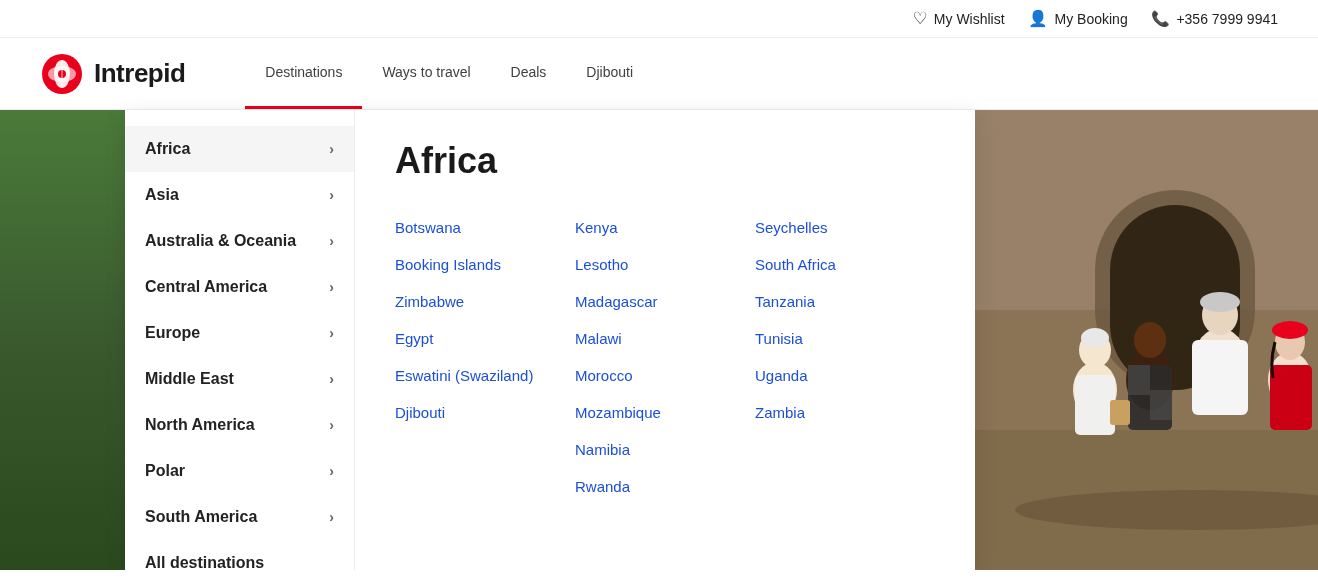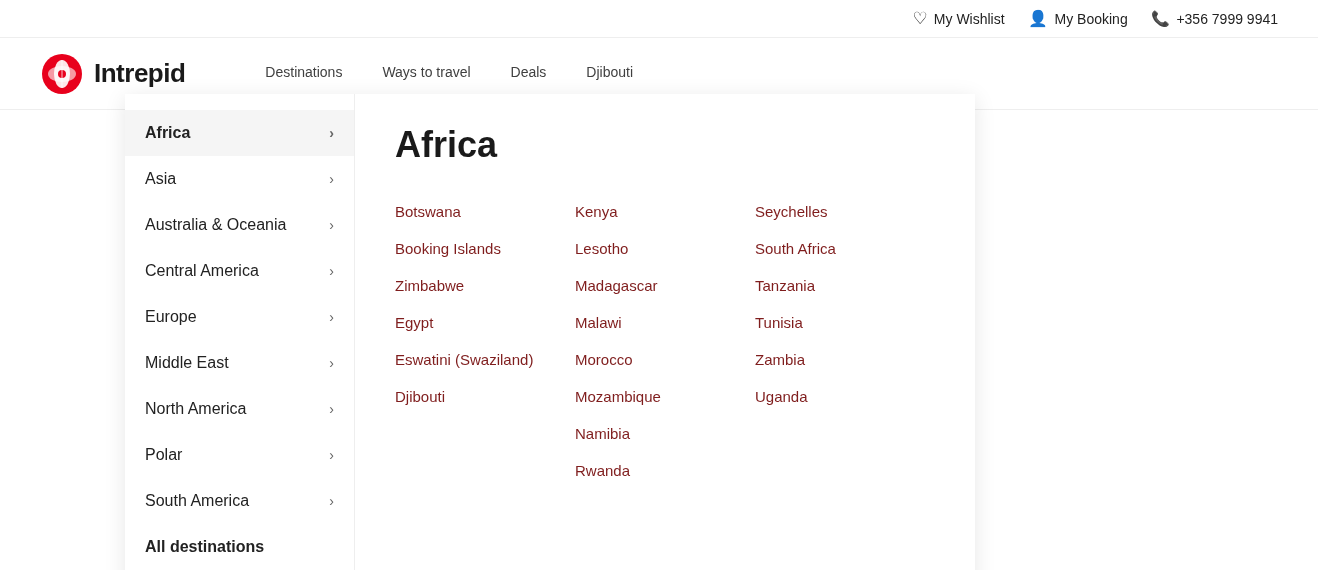--- a/index.html
+++ b/index.html
@@ -68,21 +68,20 @@
     .nav-item.active {
       border-bottom: 3px solid #e8001c;
       font-weight: 500;
     }
 
     
     .main-area {
       display: flex;
       height: 460px;
       position: relative;
-      align-items: center;
     }
 
     
     .bg-left {
       width: 125px;
       background: #3a5a2e;
       background-image: linear-gradient(to bottom, #4a7a3a, #3a5a2e, #2a4a1e);
       flex-shrink: 0;
     }
 
@@ -103,21 +102,21 @@
       flex-shrink: 0;
     }
     .sidebar-item {
       display: flex;
       align-items: center;
       justify-content: space-between;
       padding: 14px 20px;
       font-size: 16px;
       color: #222;
       cursor: pointer;
-      font-weight: 400;
+      font-weight: 700;
     }
     .sidebar-item.active {
       background: #f5f5f5;
       font-weight: 600;
     }
     .sidebar-item .chevron {
       font-size: 14px;
       color: #666;
     }
     .sidebar-all {
@@ -146,21 +145,21 @@
       gap: 0;
     }
     .dest-col {
       display: flex;
       flex-direction: column;
       gap: 2px;
     }
     .dest-link {
       padding: 7px 0;
       font-size: 15px;
-      color: #7f1d1d;
+      color: #1d4ed8;
       cursor: pointer;
       line-height: 1.4;
     }
 
     
     .bg-right {
       width: 440px;
       flex-shrink: 0;
       background: #c9b99a;
       position: relative;
@@ -288,22 +287,22 @@
           <div class="dest-link">Mozambique</div>
           <div class="dest-link">Namibia</div>
           <div class="dest-link">Rwanda</div>
         </div>
 
         <div class="dest-col">
           <div class="dest-link">Seychelles</div>
           <div class="dest-link">South Africa</div>
           <div class="dest-link">Tanzania</div>
           <div class="dest-link">Tunisia</div>
+          <div class="dest-link">Uganda</div>
           <div class="dest-link">Zambia</div>
-          <div class="dest-link">Uganda</div>
         </div>
 
       </div>
     </div>
   </div>
 
   <div class="bg-right">
     <div class="bg-right-img">
 
       <svg width="440" height="460" viewBox="0 0 440 460" xmlns="http://www.w3.org/2000/svg" style="position:absolute;top:0;left:0;">

